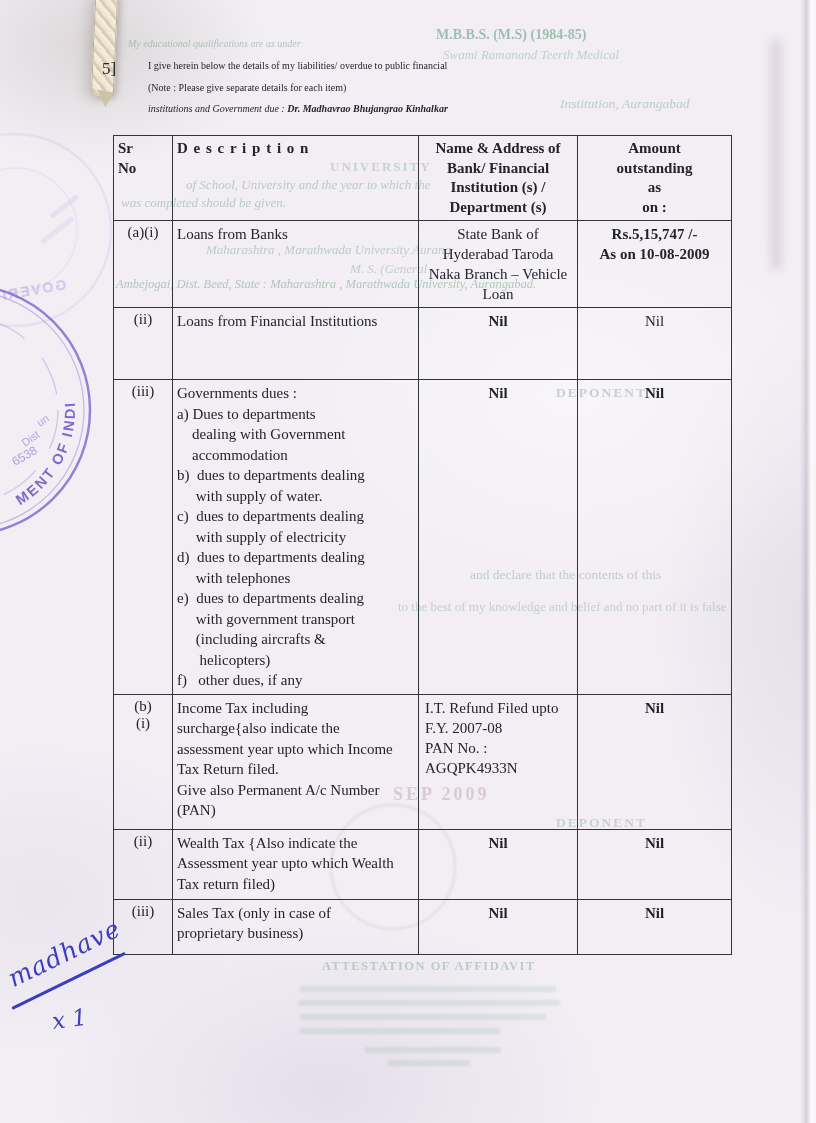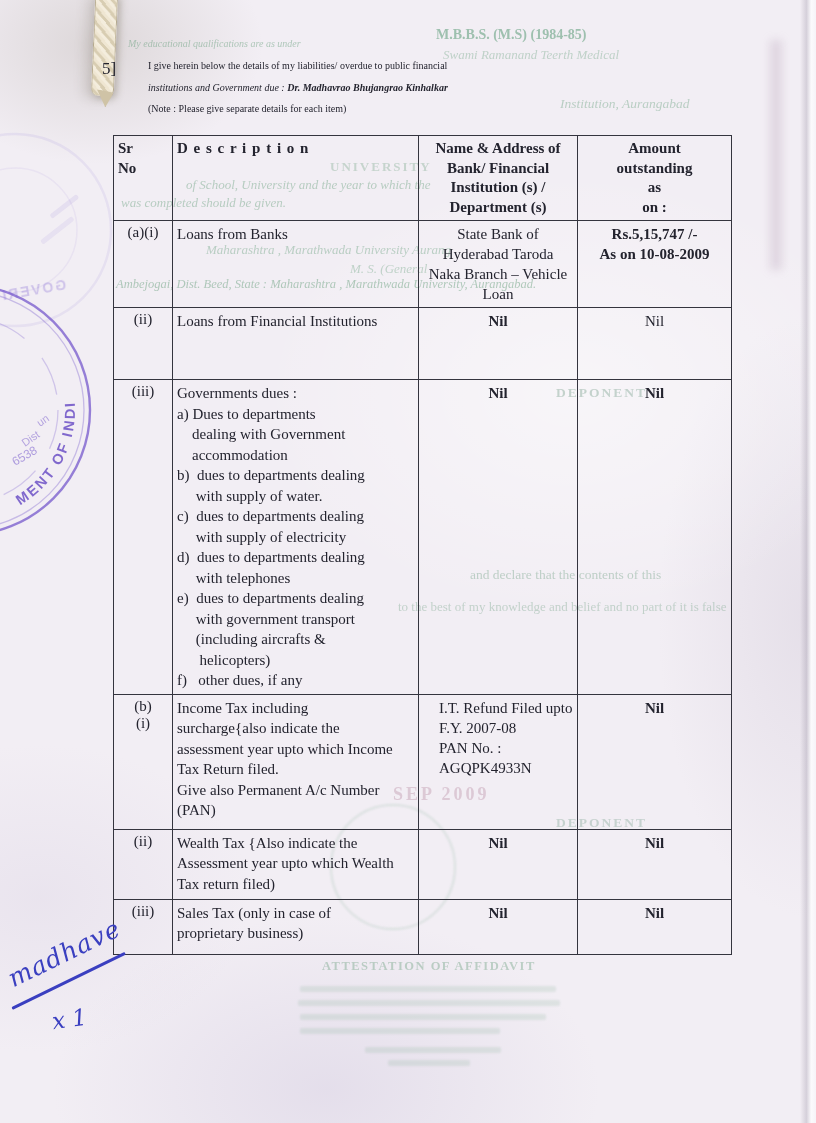--- a/index.html
+++ b/index.html
@@ -129,22 +129,22 @@
     <text x="200" y="177" font-size="11" fill="rgba(117,88,204,0.5)" transform="rotate(-35 200 177)" font-family="Liberation Sans, sans-serif">Dist</text>
     <text x="190" y="196" font-size="12" fill="rgba(117,88,204,0.55)" transform="rotate(-30 190 196)" font-family="Liberation Sans, sans-serif">6538</text>
   </svg>
 
   <div class="string"></div>
   <div class="string-tip"></div>
 
   <div class="item-number">5]</div>
   <div class="intro">
     <div>I give herein below the details of my liabilities/ overdue to public financial</div>
+    <div>(Note : Please give separate details for each item)</div>
     <div><span class="it">institutions and Government due : </span><span class="name">Dr. Madhavrao Bhujangrao Kinhalkar</span></div>
-    <div>(Note : Please give separate details for each item)</div>
   </div>
 
   <table class="liab">
     <colgroup>
         <col class="c-sr">
         <col class="c-desc">
         <col class="c-bank">
         <col class="c-amt">
       </colgroup>
     <tbody>
@@ -199,21 +199,21 @@
     </tr>
     <tr class="r4">
       <td class="sr">(b)
 (i)</td>
       <td class="desc">Income Tax including
 surcharge{also indicate the
 assessment year upto which Income
 Tax Return filed.
 Give also Permanent A/c Number
 (PAN)</td>
-      <td class="bank" style="text-align:left; padding-left:20px;">I.T. Refund Filed upto
+      <td class="bank" style="text-align:left; padding-left:6px;">I.T. Refund Filed upto
 F.Y. 2007-08
 PAN No. :
 AGQPK4933N</td>
       <td class="amt bold">Nil</td>
     </tr>
     <tr class="r5">
       <td class="sr">(ii)</td>
       <td class="desc">Wealth Tax {Also indicate the
 Assessment year upto which Wealth
 Tax return filed)</td>

